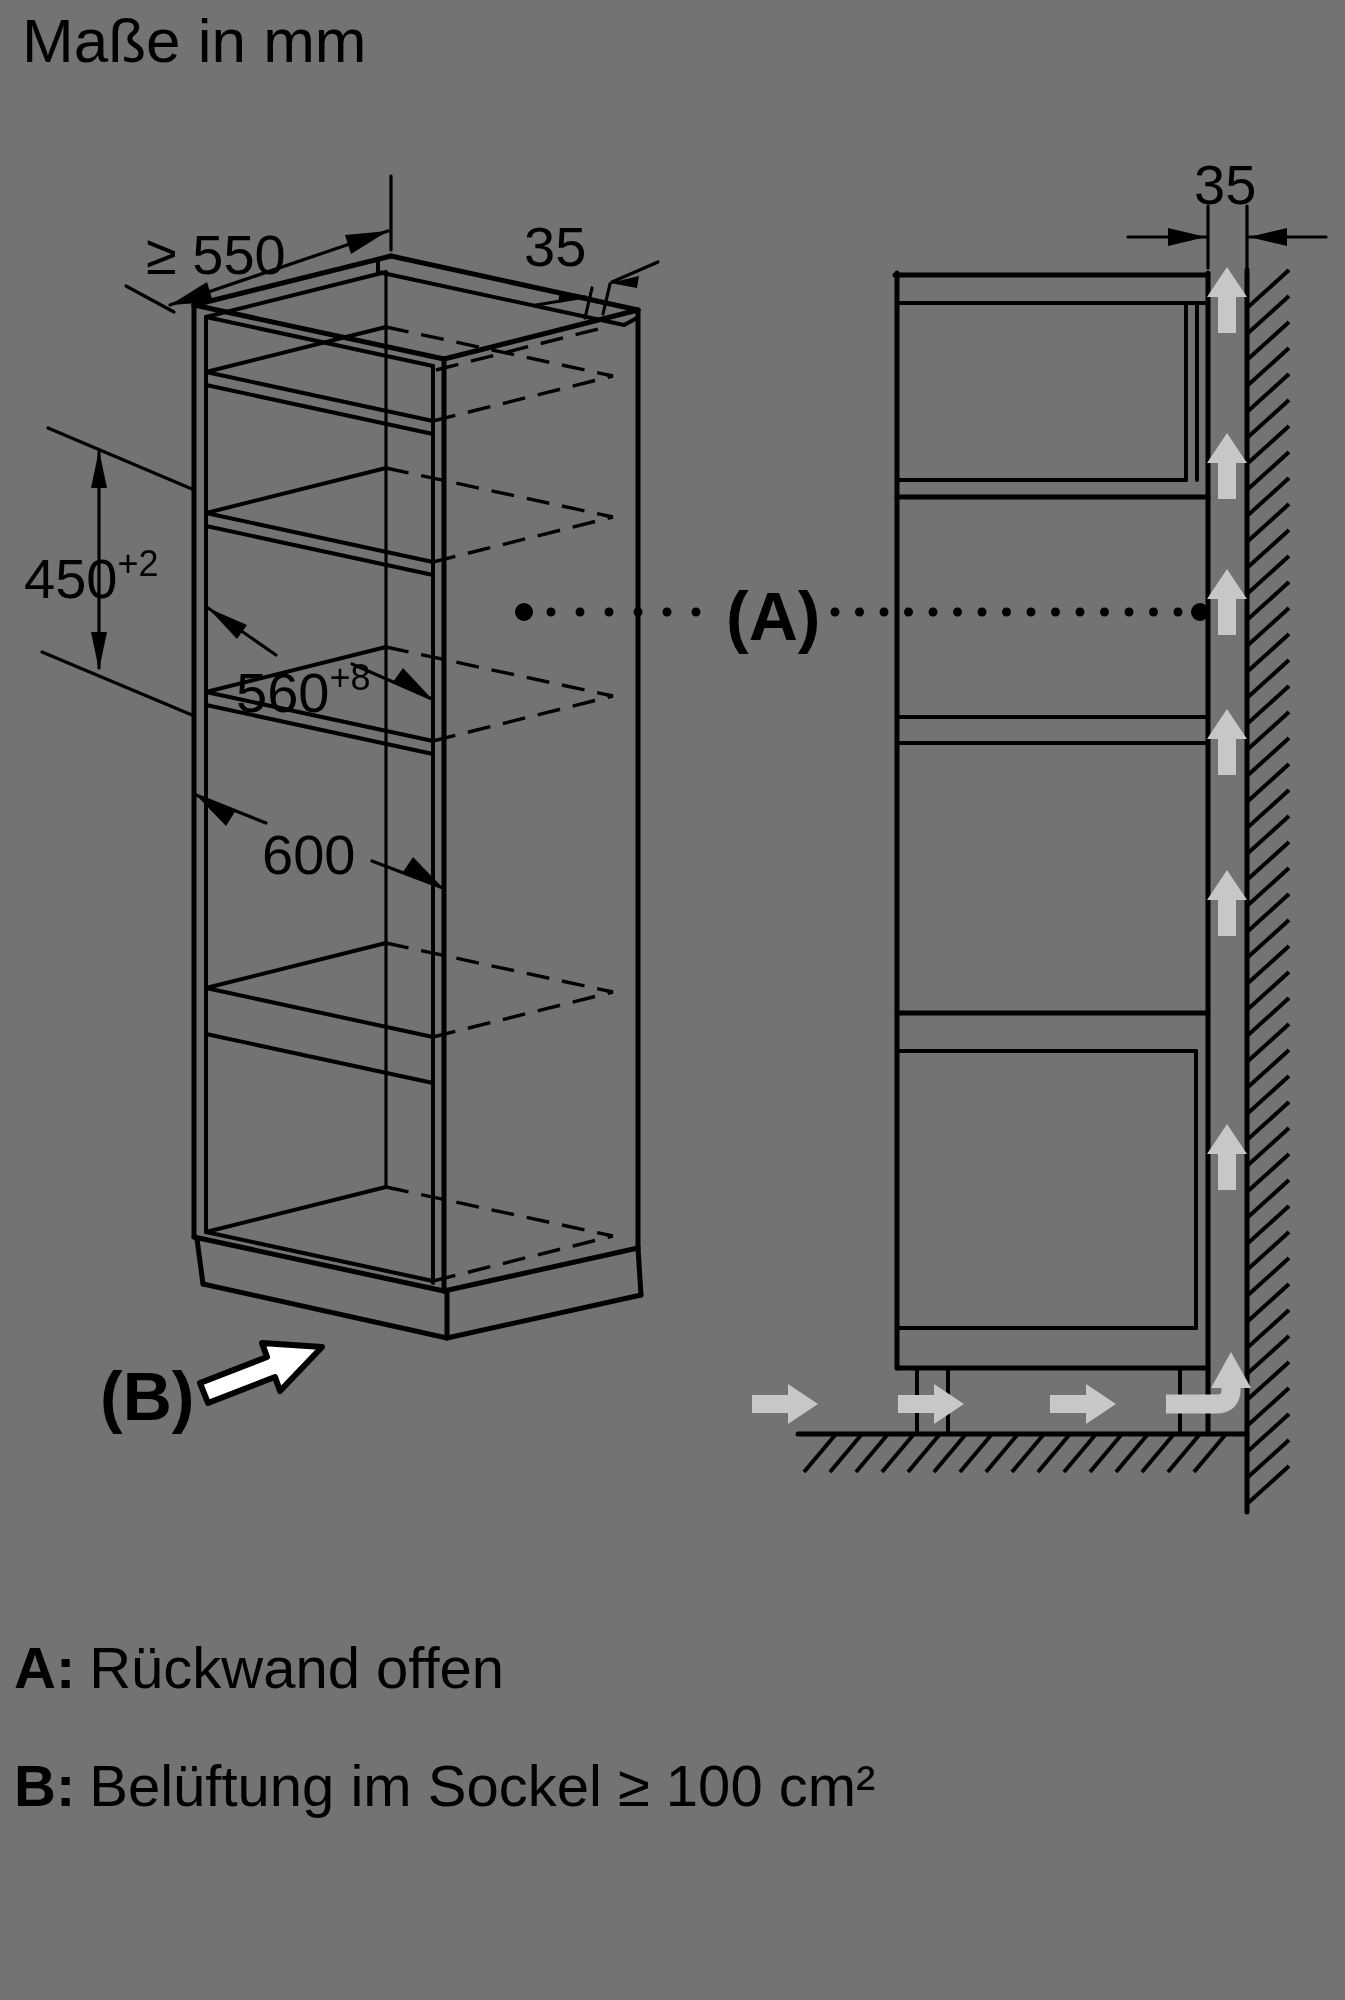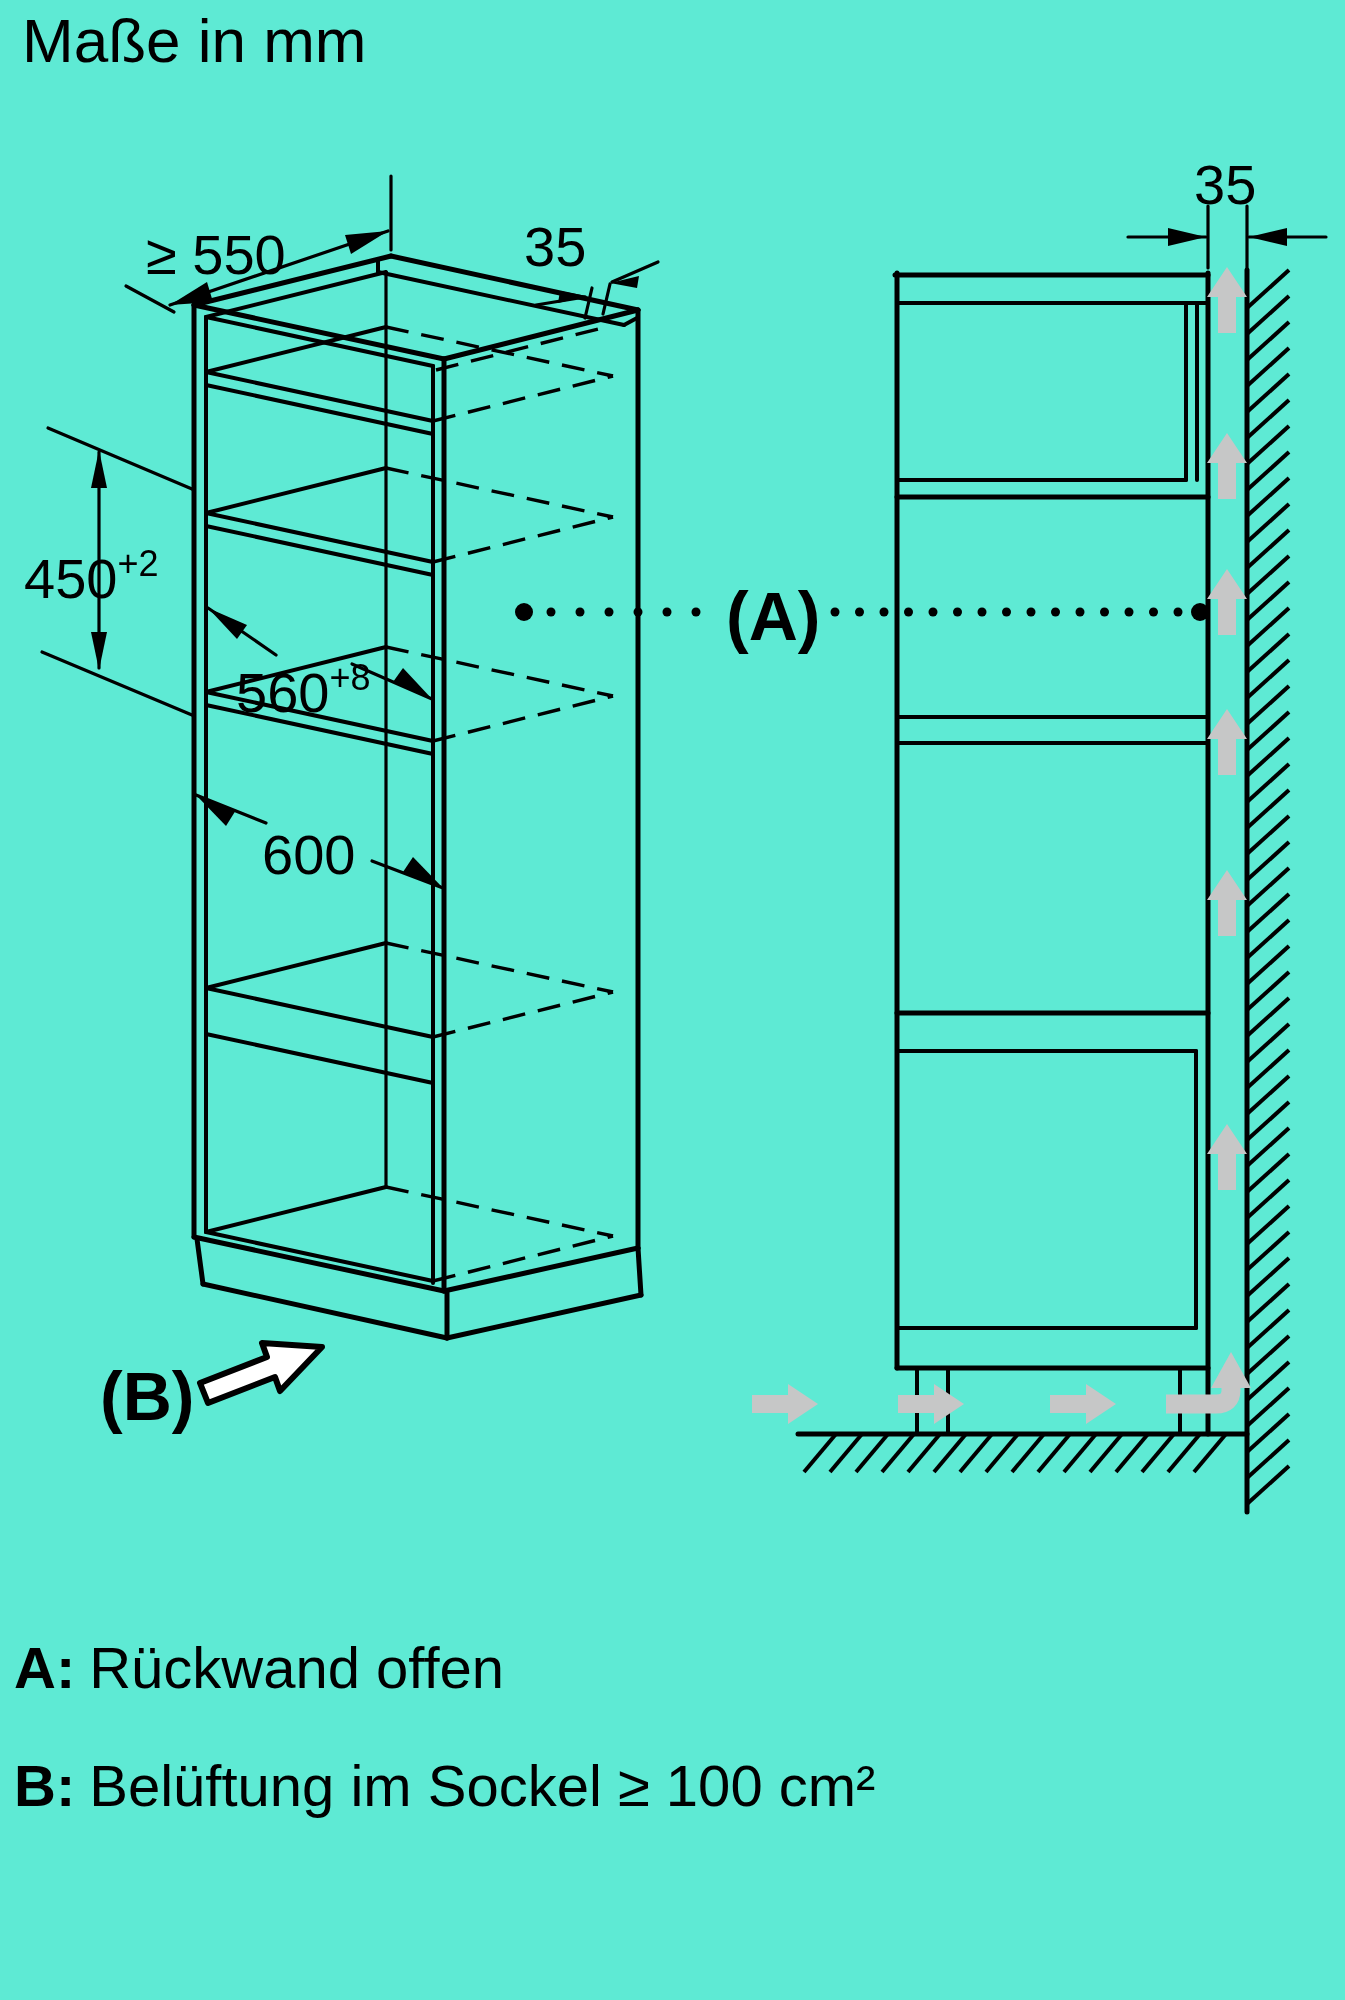--- a/index.html
+++ b/index.html
@@ -1,16 +1,16 @@
 <!DOCTYPE html>
 <html><head>
 <meta charset="utf-8">
 <style>
   html,body{margin:0;padding:0;background:#ffffff;}
-  .page{width:1345px;height:2000px;position:relative;background:#5eead4;}
+  .page{width:1345px;height:2000px;position:relative;background:#737373;}
   svg text{font-family:"Liberation Sans","DejaVu Sans",sans-serif;fill:#000;}
   .ln5{stroke:#000;stroke-width:5;fill:none;stroke-linejoin:round;stroke-linecap:round;}
   .ln4{stroke:#000;stroke-width:4;fill:none;stroke-linejoin:round;stroke-linecap:round;}
   .ln3{stroke:#000;stroke-width:3.2;fill:none;stroke-linejoin:round;stroke-linecap:round;}
   .dash{stroke:#000;stroke-width:3.4;fill:none;stroke-dasharray:23 13;stroke-linecap:butt;}
   .arr{fill:#000;stroke:none;}
   .dimtxt{font-size:56px;}
   .suptxt{font-size:36px;}
   .biglbl{font-size:68px;font-weight:bold;}
   .legtxt{font-size:58px;}

